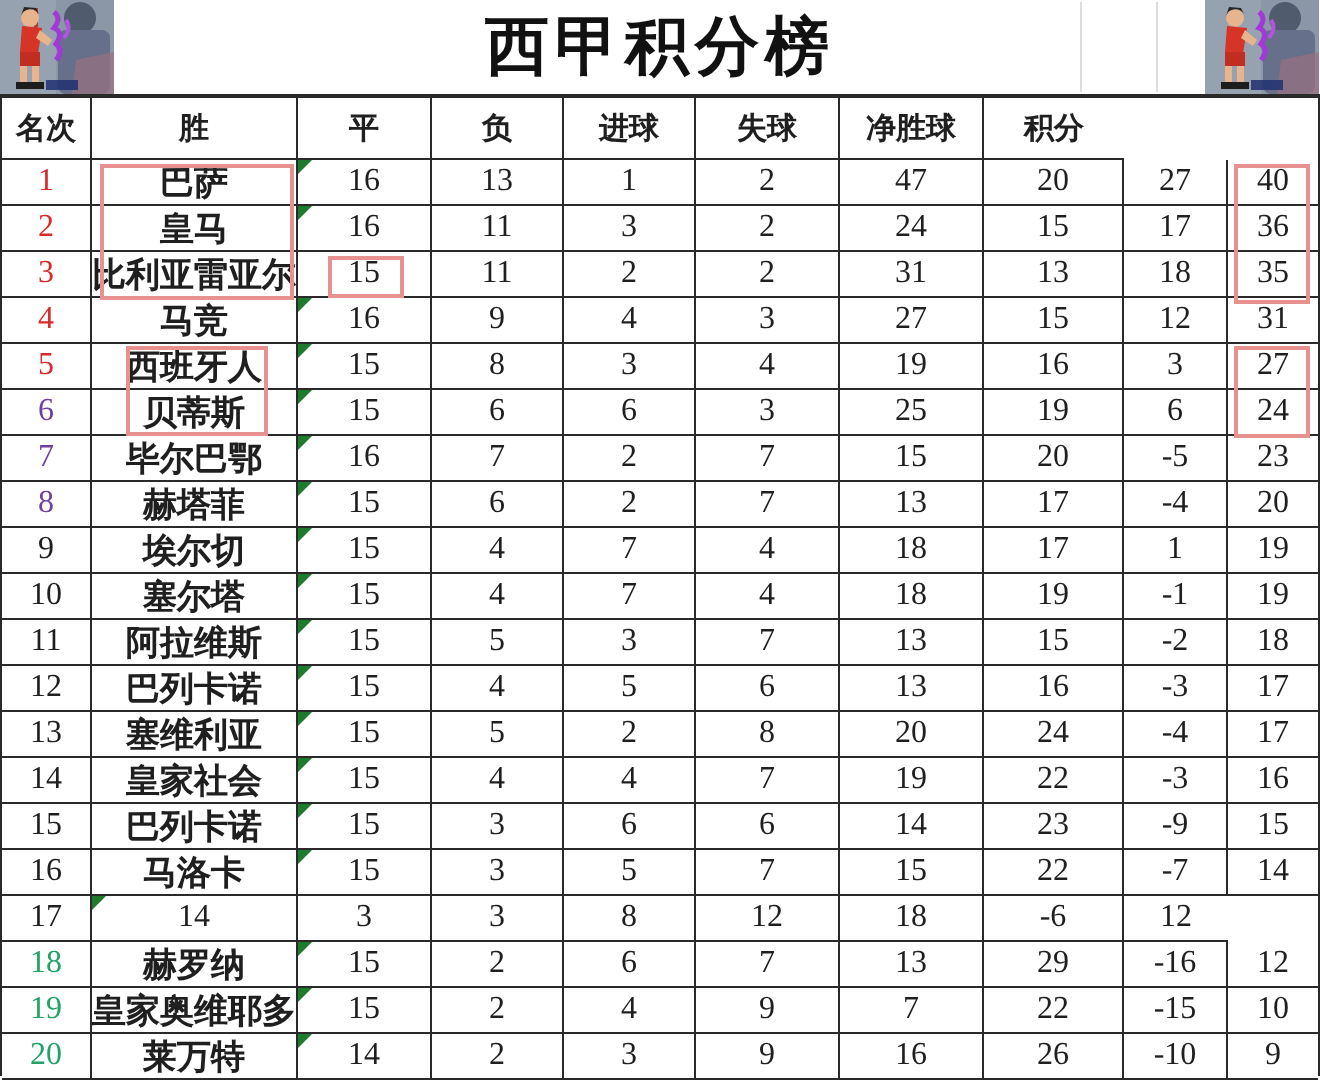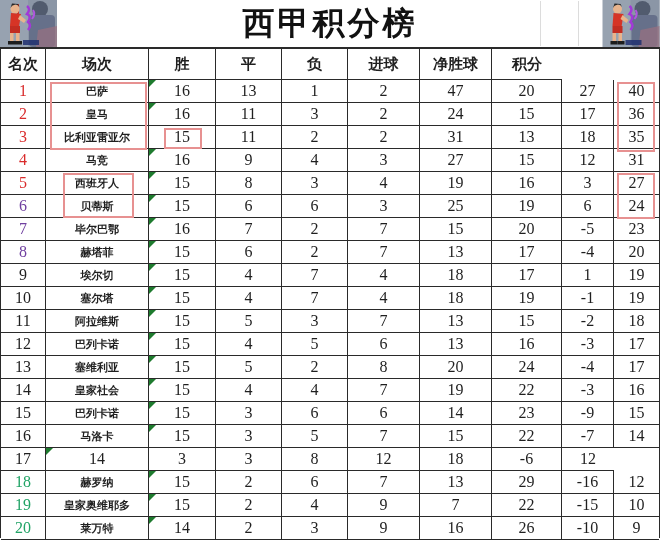--- a/index.html
+++ b/index.html
@@ -29,21 +29,21 @@
   }
   .row{display:grid;grid-template-columns:45px 103px 67px 66px 66px 72px 72px 70px 52px 1fr;}
   .cell{
     box-sizing:border-box;border-right:1px solid var(--grid);border-bottom:1px solid var(--grid);
     display:flex;align-items:center;justify-content:center;
     font-size:16px;position:relative;overflow:hidden;white-space:nowrap;
   }
   .cell:last-child{border-right:none;}
   #header-row .cell{height:31px;font-weight:bold;font-size:15px;}
   .body-row .cell{height:23px;}
-  .cell.team{font-family:"Liberation Sans","DejaVu Sans",sans-serif;font-weight:bold;font-size:11px;}
+  .cell.team{font-family:"Liberation Sans","DejaVu Sans",sans-serif;font-weight:bold;font-size:17px;}
   .c-red{color:var(--rank-red);} .c-purple{color:var(--rank-purple);}
   .c-green{color:var(--rank-green);} .c-black{color:var(--rank-black);}
   .cell.played::before{
     content:"";position:absolute;left:0;top:0;width:0;height:0;
     border-top:7px solid var(--tri);border-right:7px solid transparent;
   }
   .cell.played.no-tri::before{display:none;}
   
   .hl-box{position:absolute;border:2px solid var(--hl);box-sizing:border-box;pointer-events:none;}
   #hl-teams-top3 {left:49px;top:33px;width:97px;height:68px;}
@@ -102,25 +102,25 @@
         <path d="M27 6 q4 3 0 8 q5 2 1 8 q4 3 0 8" stroke="#a238d8" stroke-width="2.5" fill="none"></path>
         <path d="M33 10 q3 4 -1 9" stroke="#b055e0" stroke-width="2" fill="none"></path>
         <rect x="23" y="40" width="16" height="5" fill="#203070" opacity="0.85"></rect>
       </svg>
     </div>
   </div>
 
   <div id="tbl">
     <div class="row" id="header-row">
       <div class="cell">名次</div>
-      <div class="cell">场次</div>
       <div class="cell">胜</div>
       <div class="cell">平</div>
       <div class="cell">负</div>
       <div class="cell">进球</div>
+      <div class="cell">失球</div>
       <div class="cell">净胜球</div>
       <div class="cell">积分</div>
     </div>
     <div id="tbody">
   <div class="row body-row">
     <div class="cell rank c-red">1</div>
     <div class="cell team">巴萨</div>
     <div class="cell played">16</div>
     <div class="cell">13</div>
     <div class="cell">1</div>

